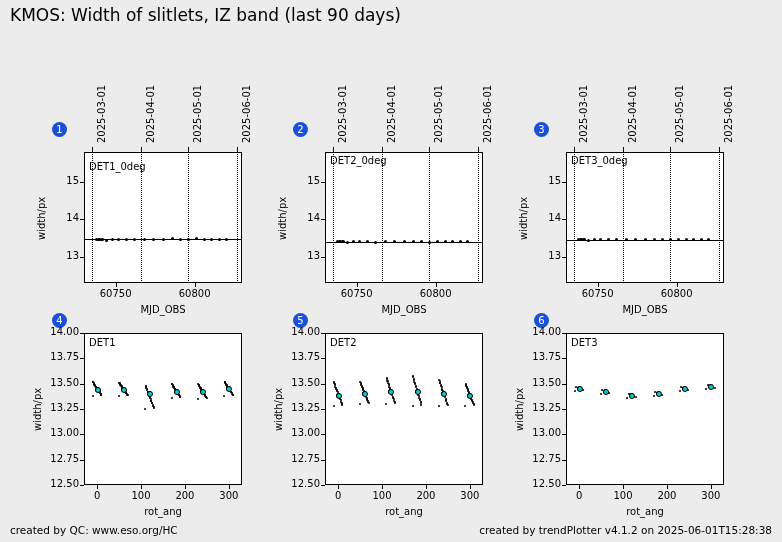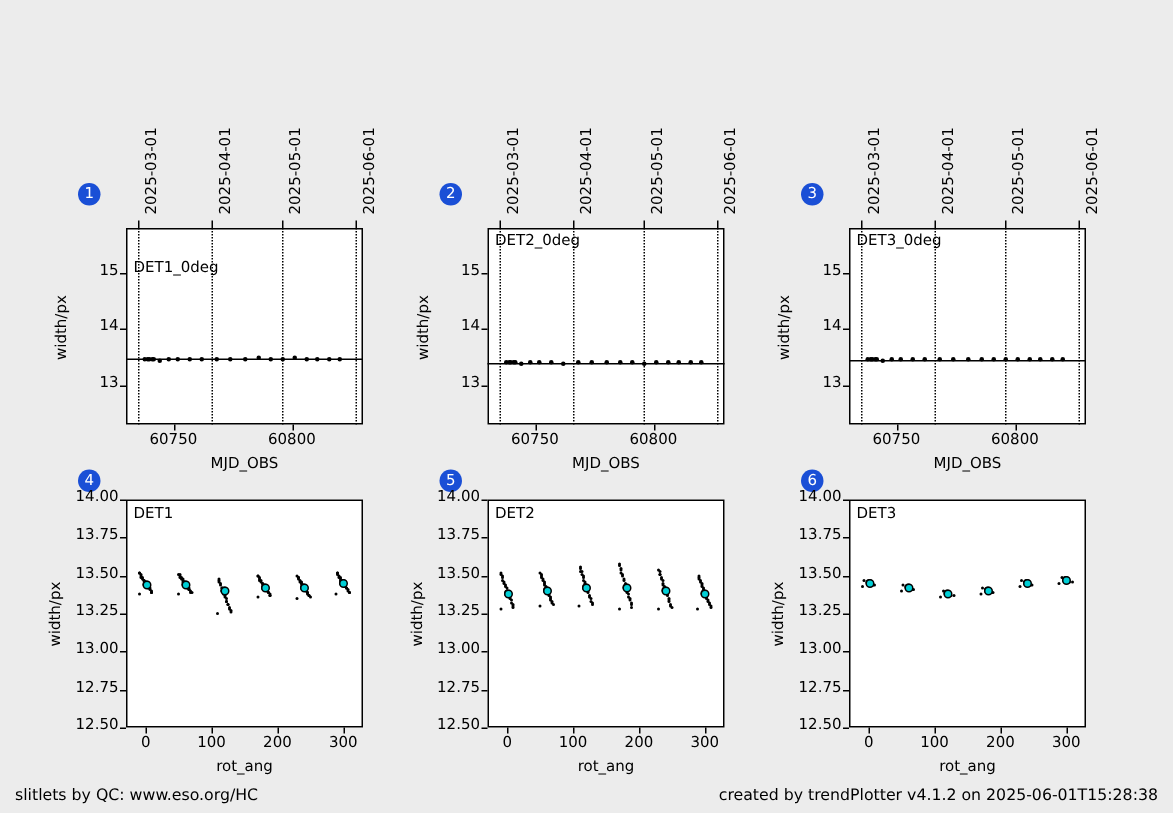--- a/index.html
+++ b/index.html
@@ -42,26 +42,27 @@
   .pt{position:absolute;border-radius:50%;}
   .pt-b{background:#000;width:3px;height:3px;}
   .pt-c{background:#00cfd6;width:5px;height:5px;}
   .pt-k{background:#000;width:5px;height:5px;}
   .pt-s{background:#000;width:2px;height:2px;}
 </style>
 </head>
 <body>
 
 <div class="hdr">
+  <div class="t1">KMOS: Width of slitlets, IZ band (last 90 days)</div>
 </div>
 
 <div id="plots">
     <div class="plotbox" style="left: 84px; top: 152px; width: 158px; height: 131px;"></div>
     <div class="badge" style="left: 52px; top: 122px;">1</div>
-    <div class="panel-label" style="left: 89px; top: 173px;">DET1_0deg</div>
+    <div class="panel-label" style="left: 89px; top: 161px;">DET1_0deg</div>
     <div class="vline" style="left: 91.9px; top: 152px; height: 131px;"></div>
     <div class="tickmark" style="left: 91.9px; top: 147px; width: 1px; height: 5px;"></div>
     <div class="xtick-rot" style="left: 95.9px; top: 143px;">2025-03-01</div>
     <div class="vline" style="left: 140.88px; top: 152px; height: 131px;"></div>
     <div class="tickmark" style="left: 140.88px; top: 147px; width: 1px; height: 5px;"></div>
     <div class="xtick-rot" style="left: 144.88px; top: 143px;">2025-04-01</div>
     <div class="vline" style="left: 188.28px; top: 152px; height: 131px;"></div>
     <div class="tickmark" style="left: 188.28px; top: 147px; width: 1px; height: 5px;"></div>
     <div class="xtick-rot" style="left: 192.28px; top: 143px;">2025-05-01</div>
     <div class="vline" style="left: 237.26px; top: 152px; height: 131px;"></div>
@@ -611,14 +612,14 @@
     <div class="pt pt-s" style="left: 705.333px; top: 387.733px;"></div>
     <div class="pt pt-s" style="left: 708.771px; top: 385.228px;"></div>
     <div class="pt pt-s" style="left: 712.209px; top: 386.776px;"></div>
     <div class="pt pt-s" style="left: 706.646px; top: 384.271px;"></div>
     <div class="pt pt-s" style="left: 710.084px; top: 385.82px;"></div>
     <div class="pt pt-s" style="left: 713.522px; top: 387.368px;"></div>
     <div class="pt pt-k" style="left: 708.333px; top: 384.207px;"></div>
     <div class="pt pt-c" style="left: 708.333px; top: 384.207px; width: 4px; height: 4px; border: 1px solid rgb(0, 0, 0);"></div>
   </div>
 
-<div class="footer left">slitlets by QC: www.eso.org/HC</div>
+<div class="footer left">created by QC: www.eso.org/HC</div>
 <div class="footer right">created by trendPlotter v4.1.2 on 2025-06-01T15:28:38</div>
 
 </body></html>

